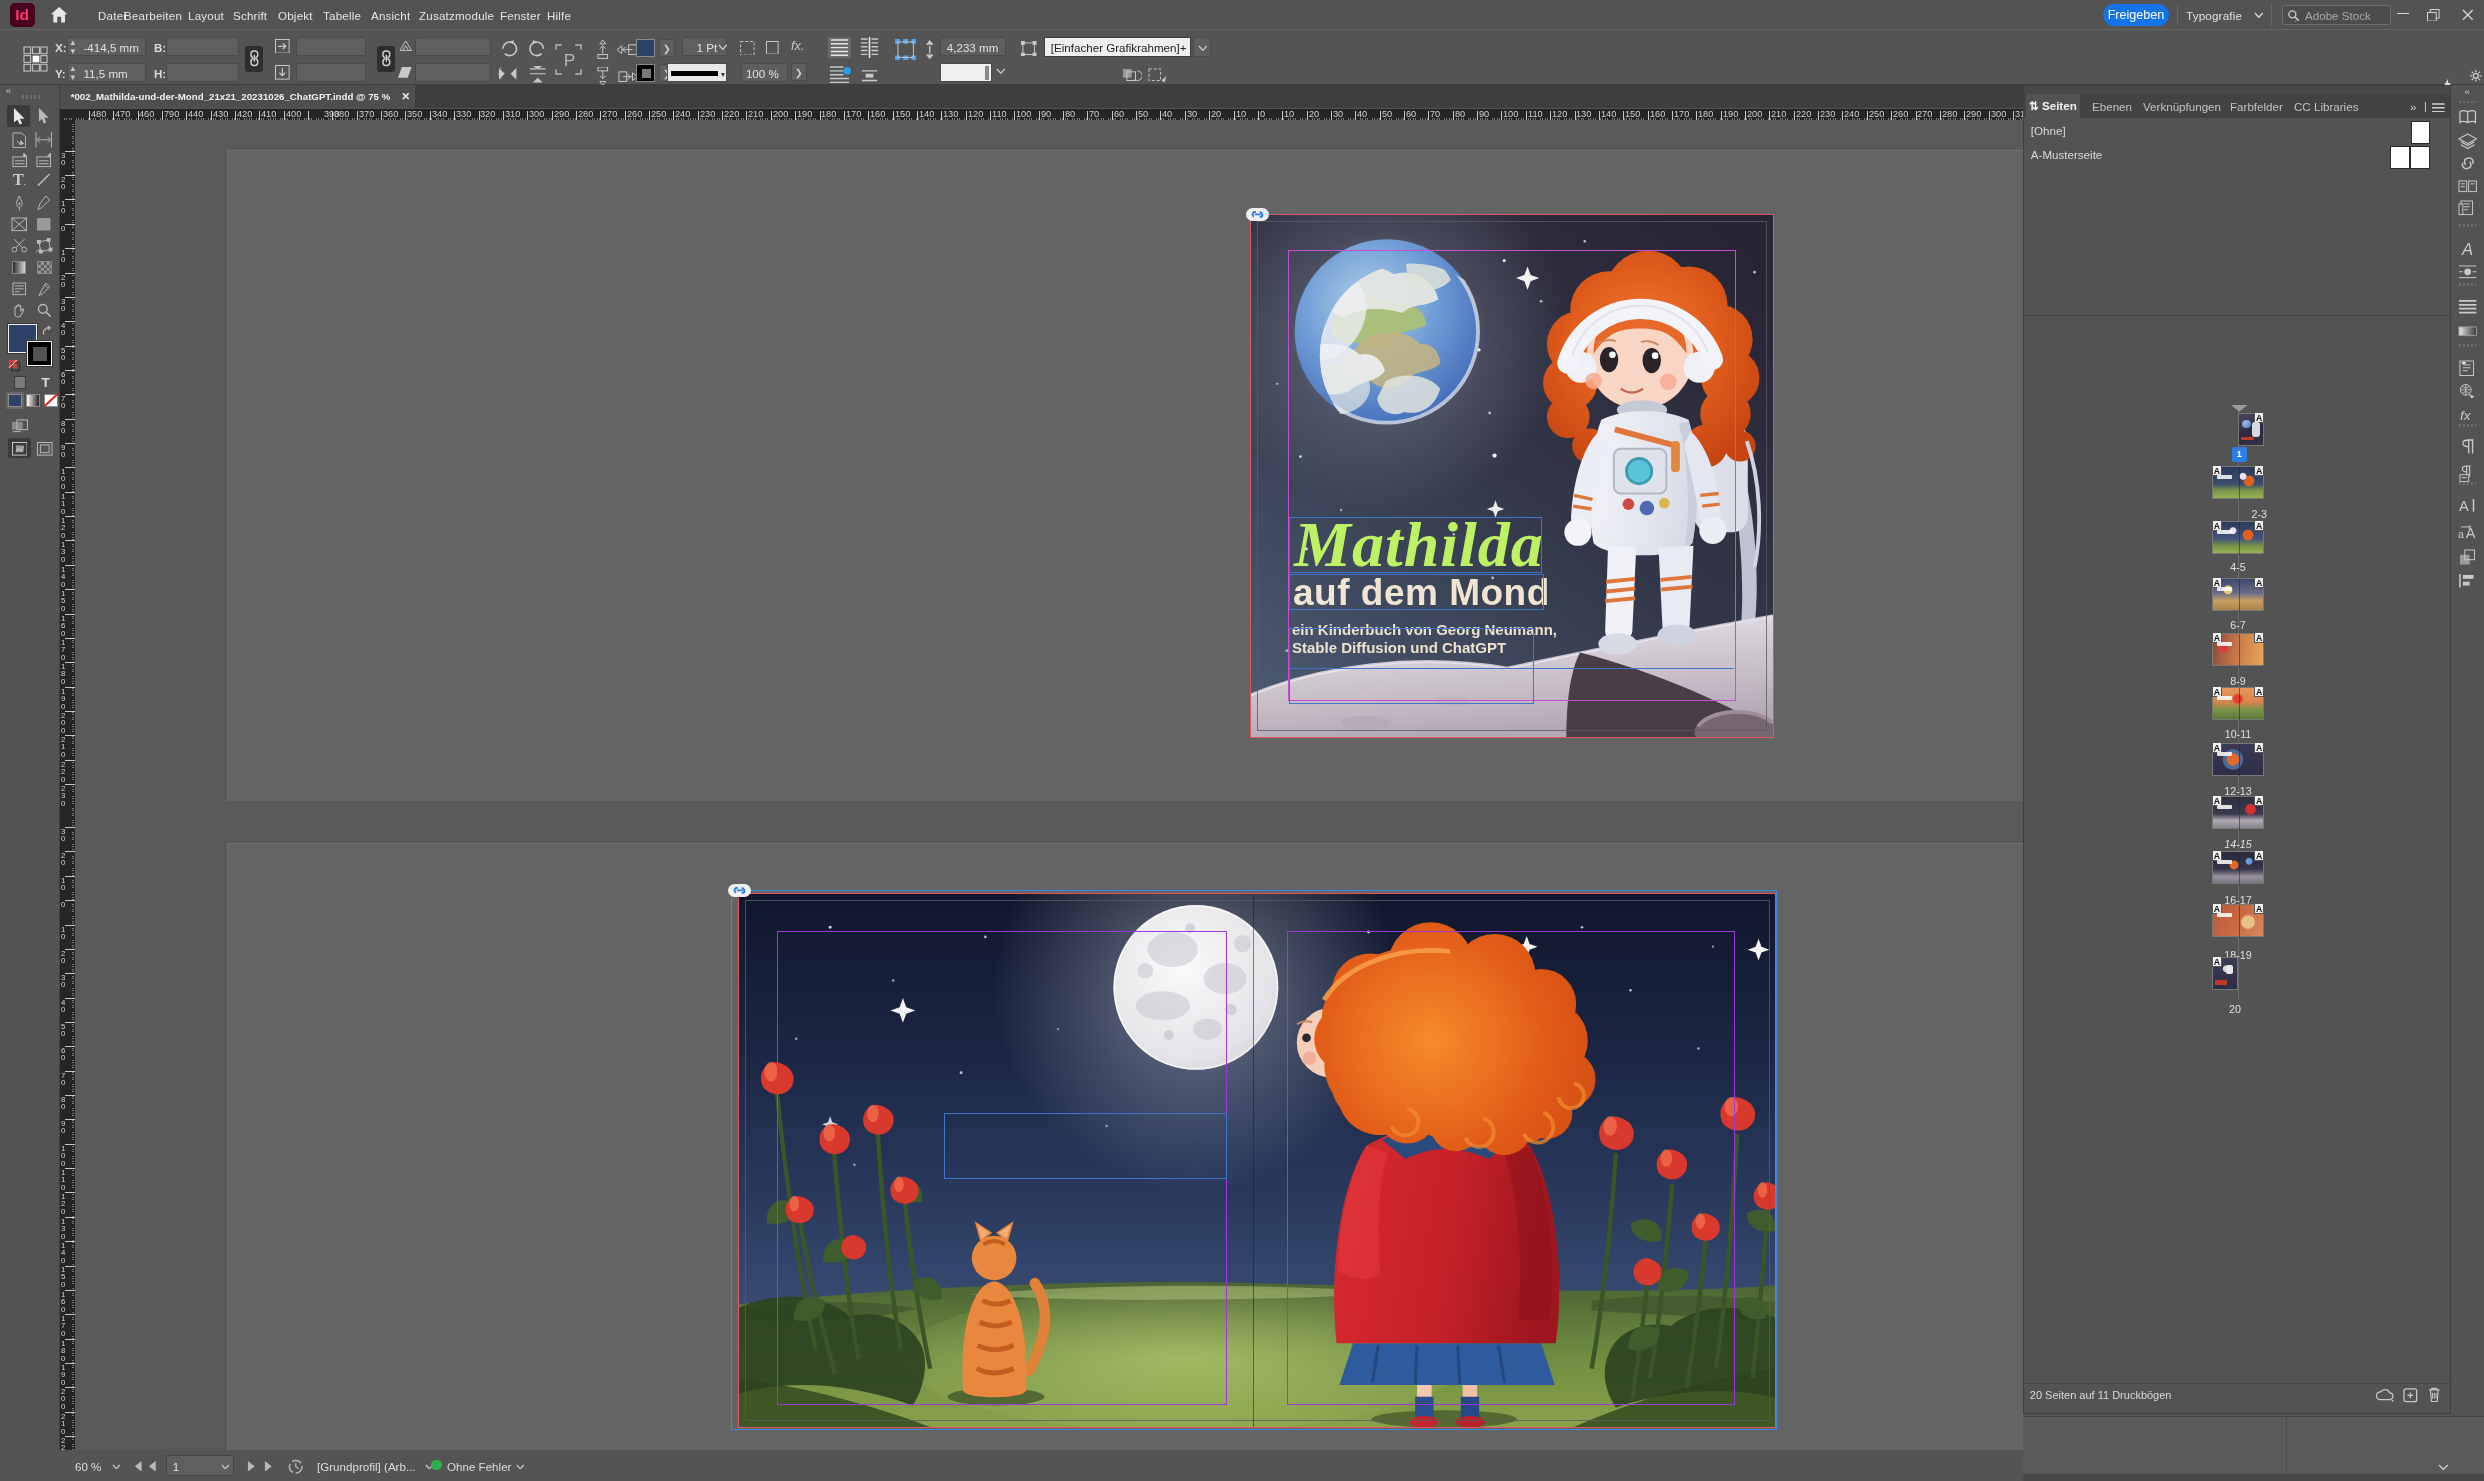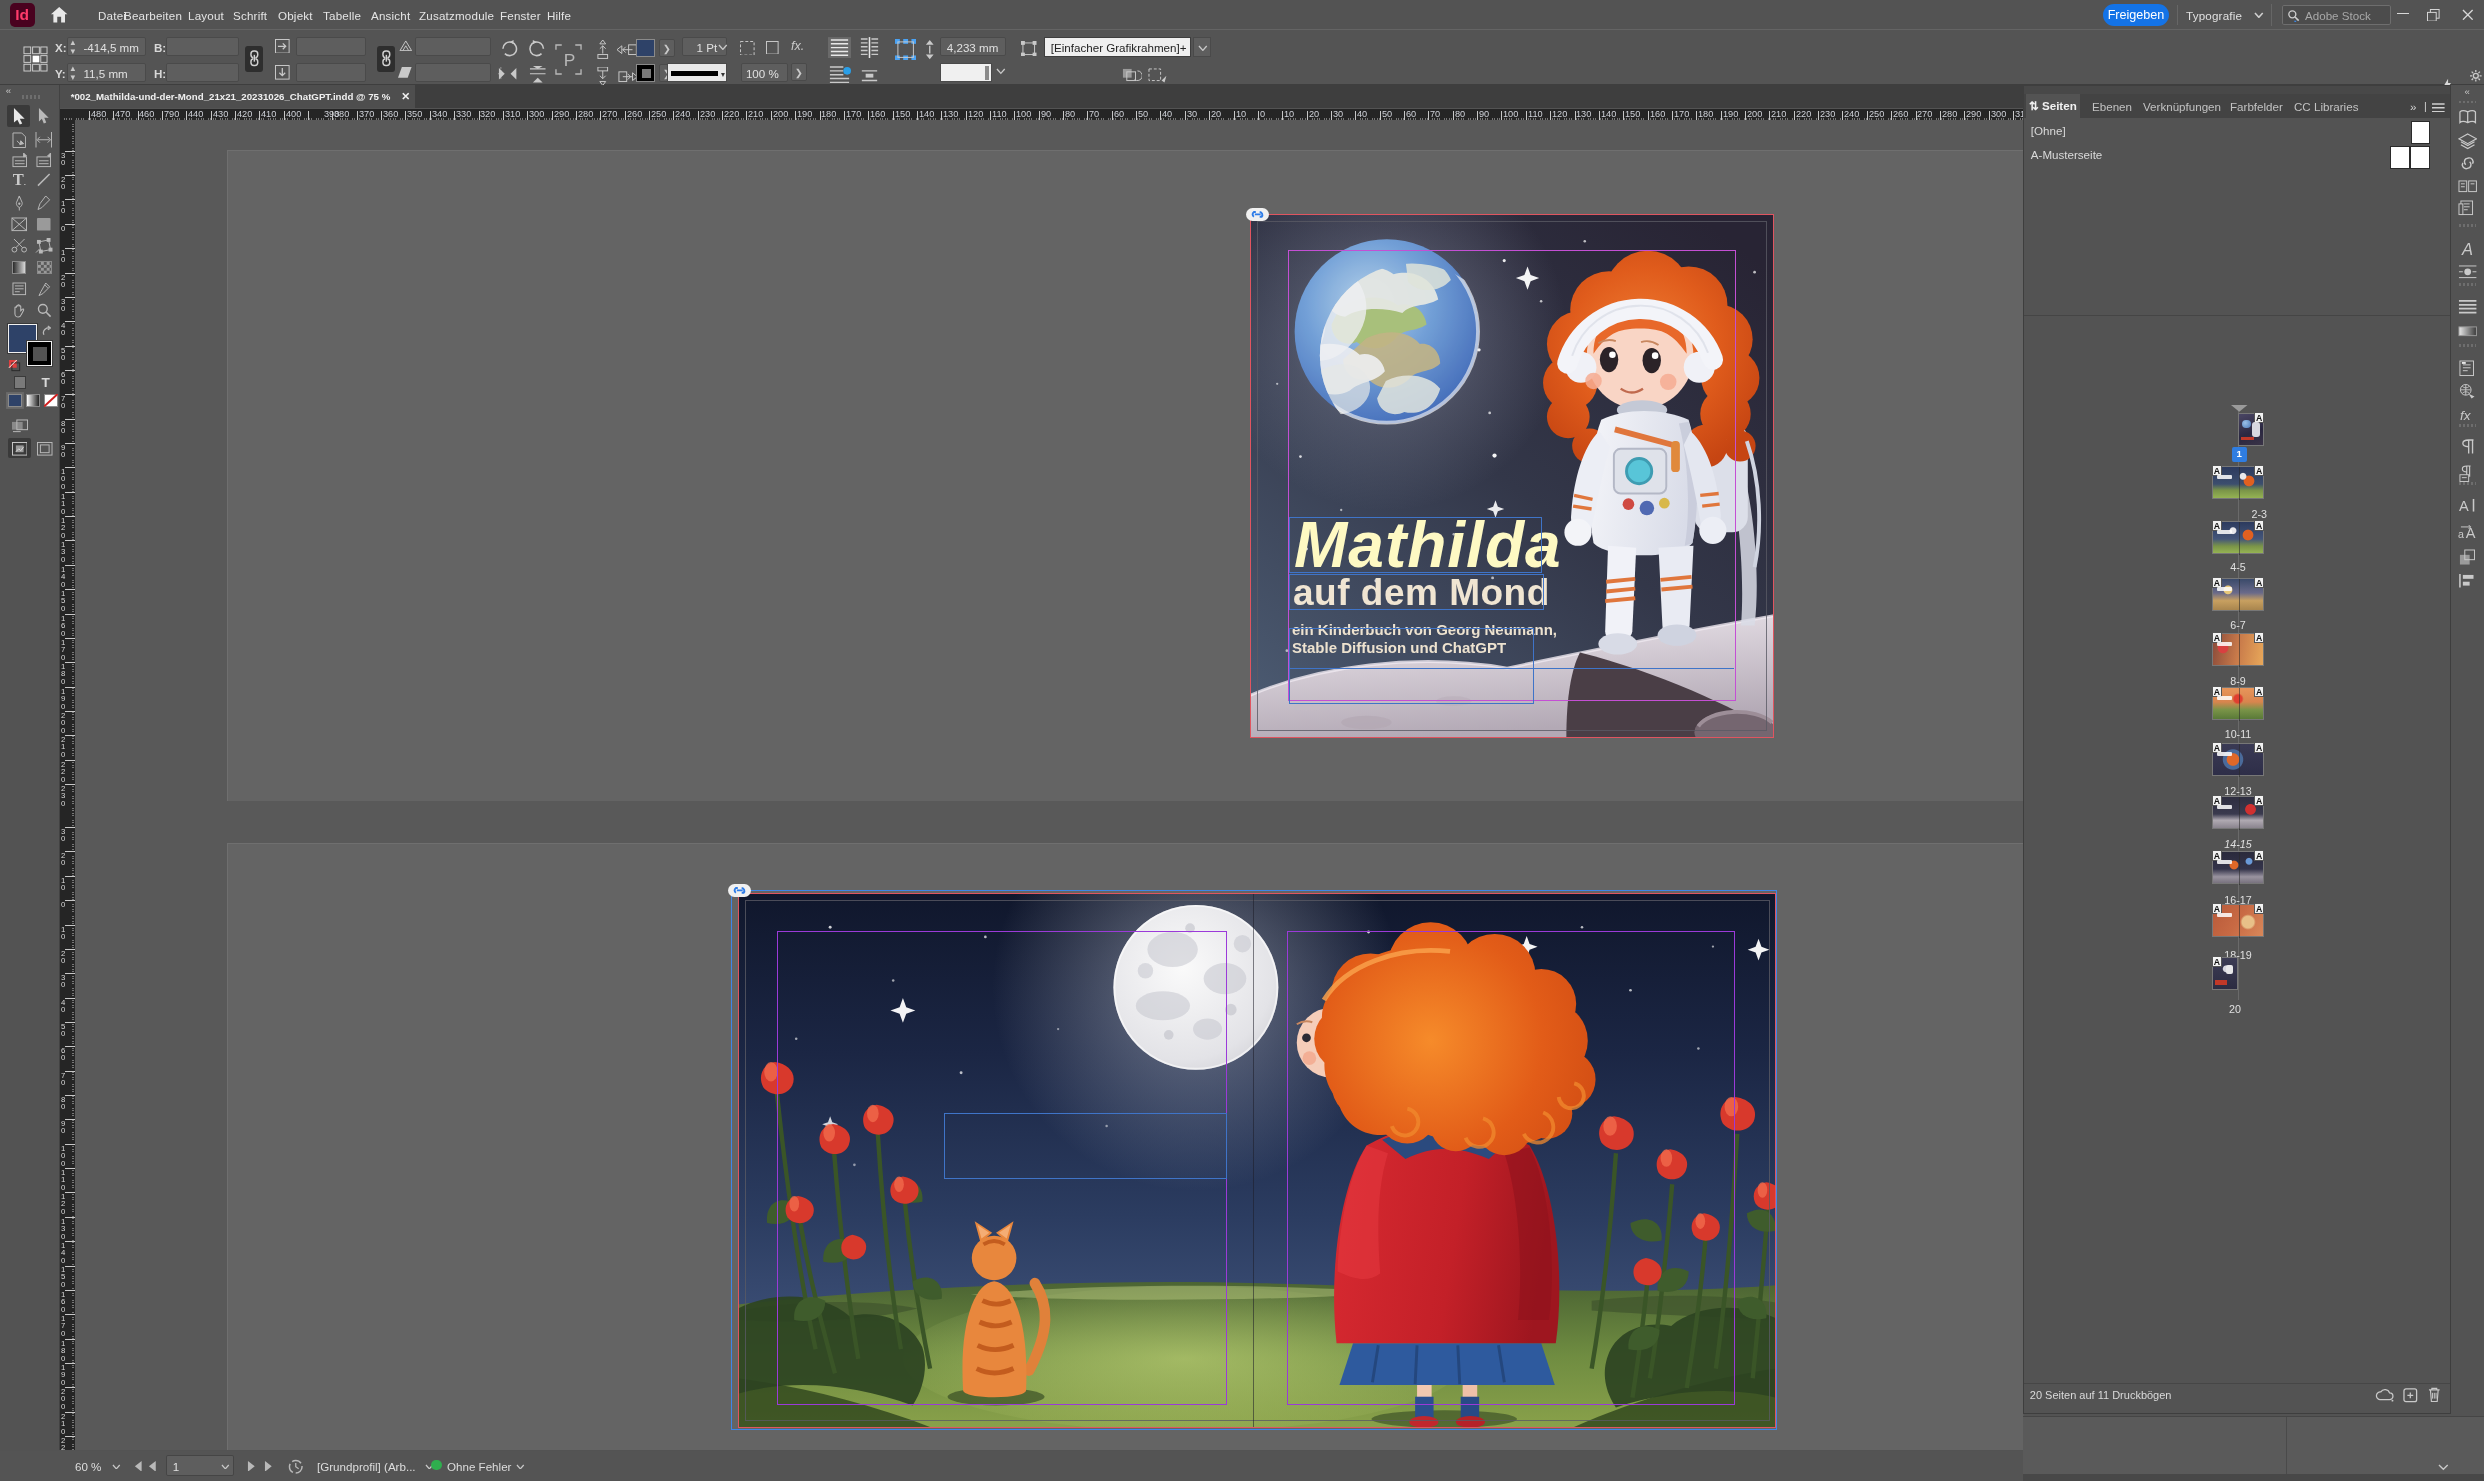--- a/index.html
+++ b/index.html
@@ -700,21 +700,21 @@
           <circle cx="487" cy="332" r="14" fill="#eceef5"></circle>
           <path d="M379 348 L376 436 C376 450 402 450 404 436 L408 350 Z" fill="#f1f2f8"></path>
           <path d="M431 350 L435 430 C435 444 461 444 463 430 L467 348 Z" fill="#e9ebf3"></path>
           <path d="M377 385 l30 -3 M377 395 l30 -3 M376 405 l31 -3" stroke="#e0763c" stroke-width="4"></path>
           <path d="M433 383 l32 -3 M434 393 l32 -3" stroke="#e0763c" stroke-width="4"></path>
           <ellipse cx="389" cy="449" rx="20" ry="11" fill="#d8dbe6"></ellipse>
           <ellipse cx="450" cy="440" rx="20" ry="11" fill="#cfd3e0"></ellipse>
           <path d="M522 240 C536 280 538 330 530 370" stroke="#d0d4e0" stroke-width="4" fill="none"></path>
         </g>
       </svg>
-      <div class="abs" style="left:44px;top:294px;width:408px;height:116px;color:#fef9c3;font-family:Liberation Sans, sans-serif;font-style:italic;font-weight:bold;font-size:64px;letter-spacing:1px;" id="mathildatxt">Mathilda</div>
+      <div class="abs" style="left:44px;top:294px;width:408px;height:116px;color:#bef264;font-family:Liberation Serif, serif;font-style:italic;font-weight:bold;font-size:64px;letter-spacing:1px;" id="mathildatxt">Mathilda</div>
       <div class="abs" style="left:43px;top:358px;color:#f0e5d2;font-weight:bold;font-size:37px;letter-spacing:0.5px;">auf dem Mond</div>
       <div class="abs" style="left:42px;top:407px;color:#ede2cf;font-weight:bold;font-size:15px;line-height:18.4px;">ein Kinderbuch von Georg Neumann,<br>Stable Diffusion und ChatGPT</div>
 
       <div class="abs" style="left:0;top:0;width:524px;height:524px;border:1px solid #e05560;"></div>
       <div class="abs" style="left:6.8px;top:6.8px;width:510px;height:510px;border:1px solid rgba(90,90,100,0.8);"></div>
       <div class="abs" style="left:38px;top:36px;width:448px;height:451px;border:1px solid #c44fd4;"></div>
       <div class="abs" style="left:39px;top:303px;width:253px;height:56px;border:1px solid #3f74c8;"></div>
       <div class="abs" style="left:39px;top:360px;width:255px;height:36px;border:1px solid #3f74c8;"></div>
       <div class="abs" style="left:39px;top:414px;width:245px;height:76px;border:1px solid #3f74c8;"></div>
       <div class="abs" style="left:39px;top:454px;width:445px;height:1px;background:#3f74c8;"></div>

